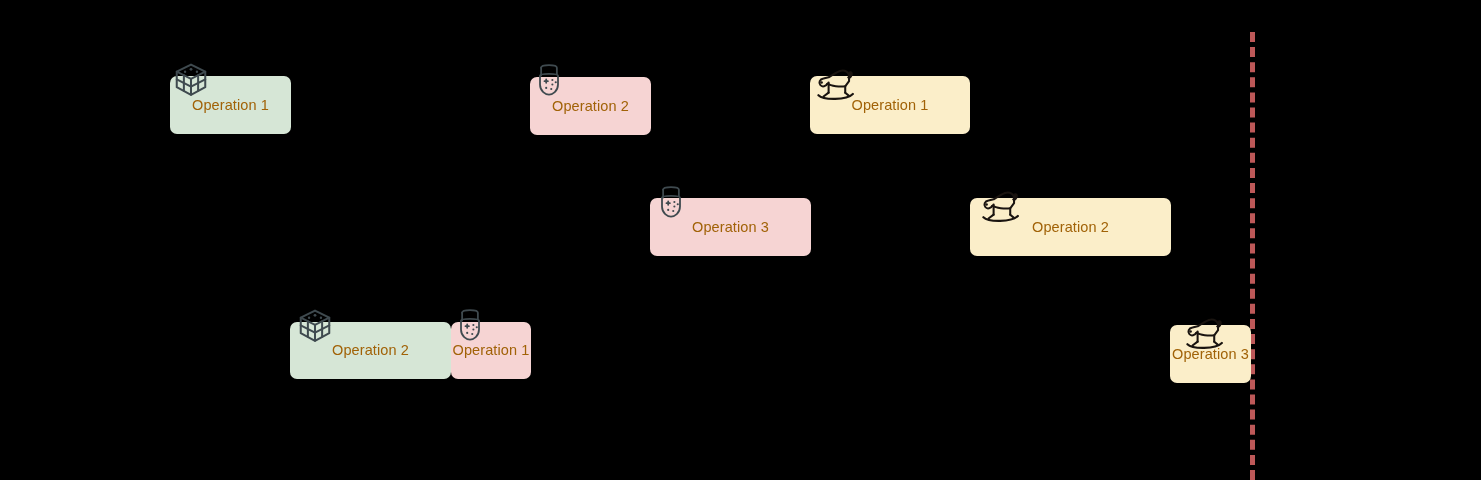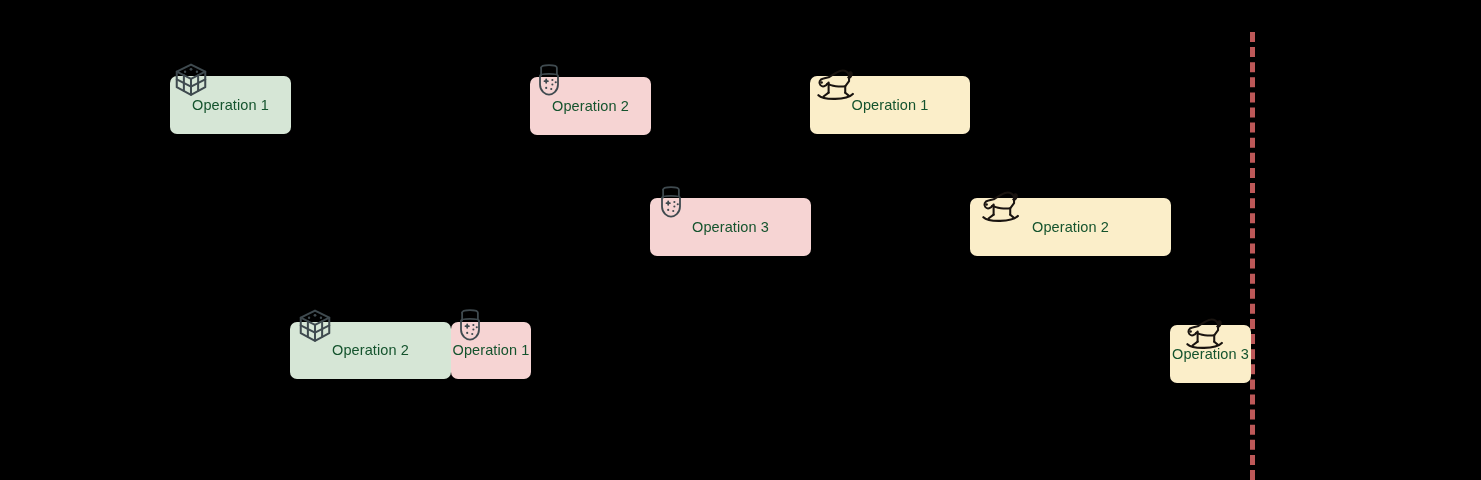--- a/index.html
+++ b/index.html
@@ -30,21 +30,21 @@
     box-sizing: border-box;
     border-radius: 7px;
     display: flex;
     align-items: center;
     justify-content: center;
     overflow: hidden;
   }
   .task-label {
     font-size: 14.5px;
     line-height: 1;
-    color: #14532d;
+    color: #a16207;
     white-space: nowrap;
     letter-spacing: 0.1px;
   }
 
   
   .task-icon {
     position: absolute;
     pointer-events: none;
   }
   .task-icon svg {

